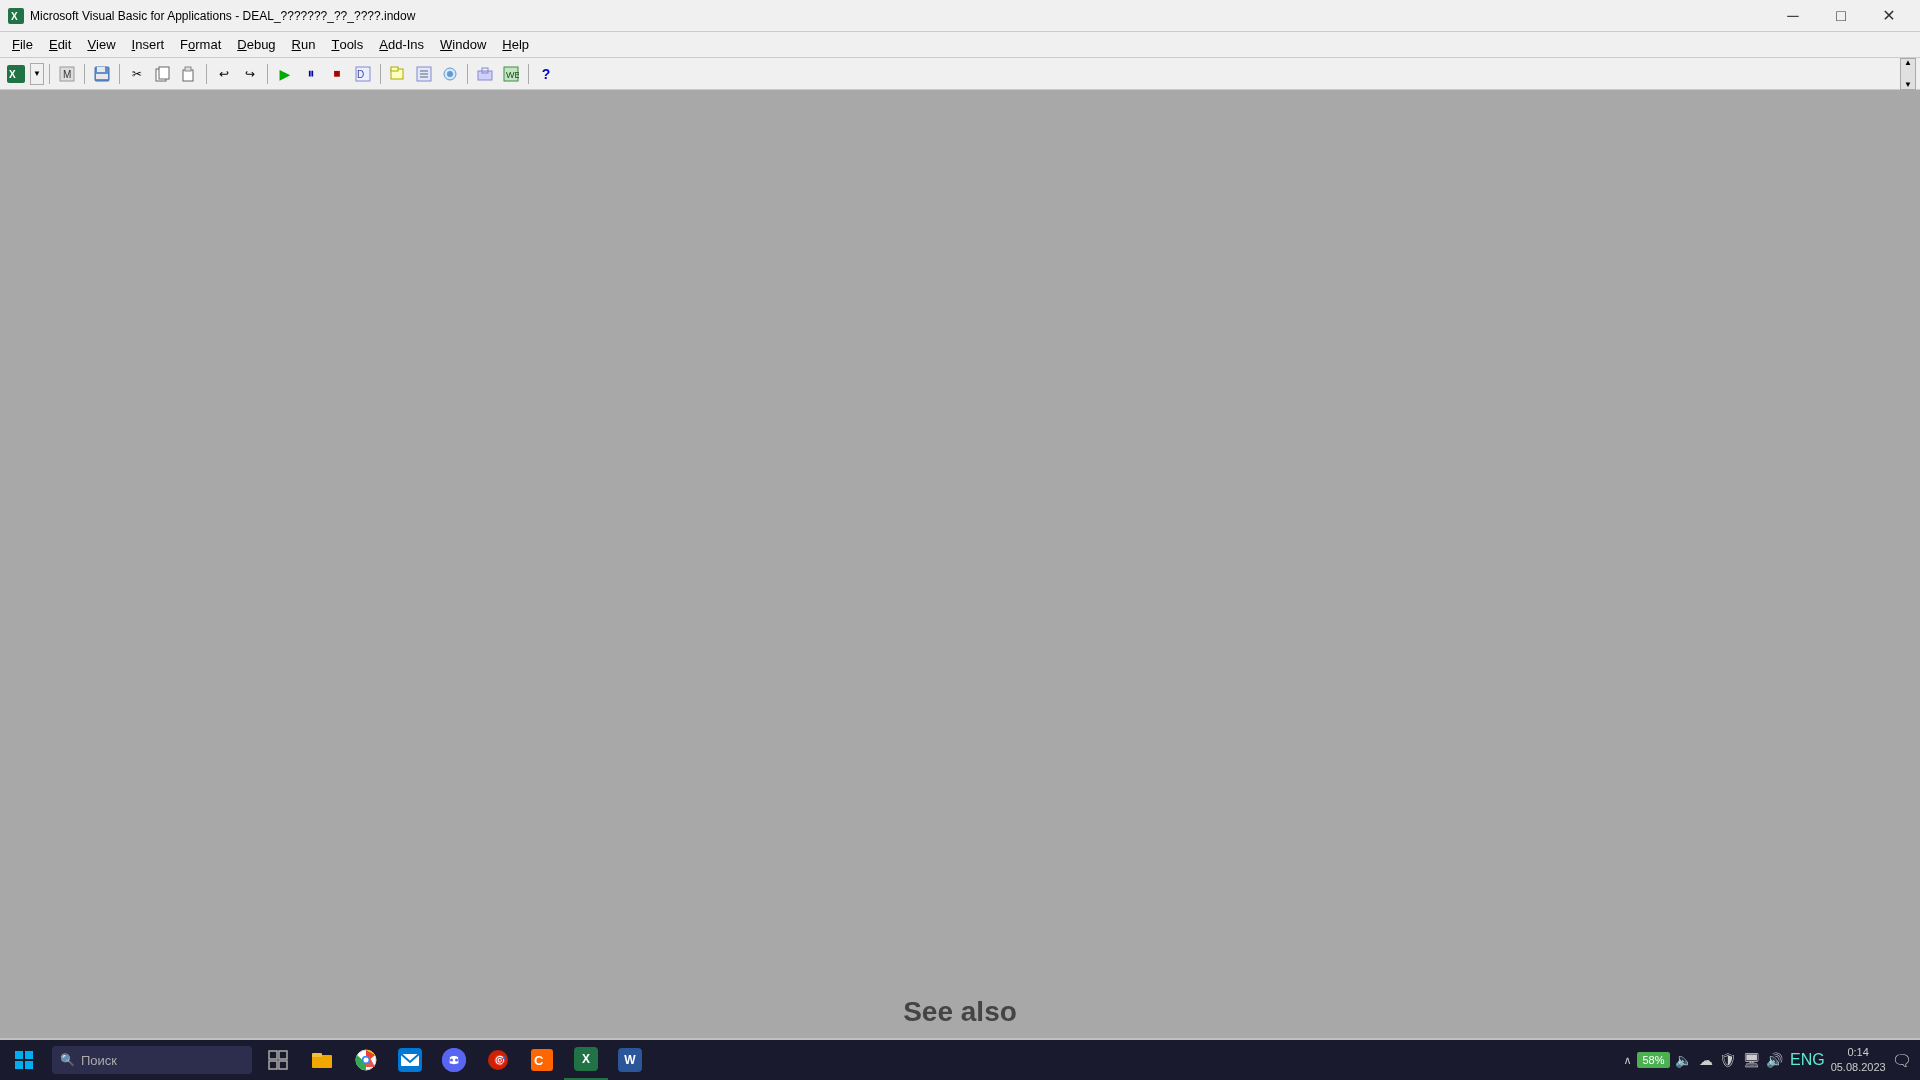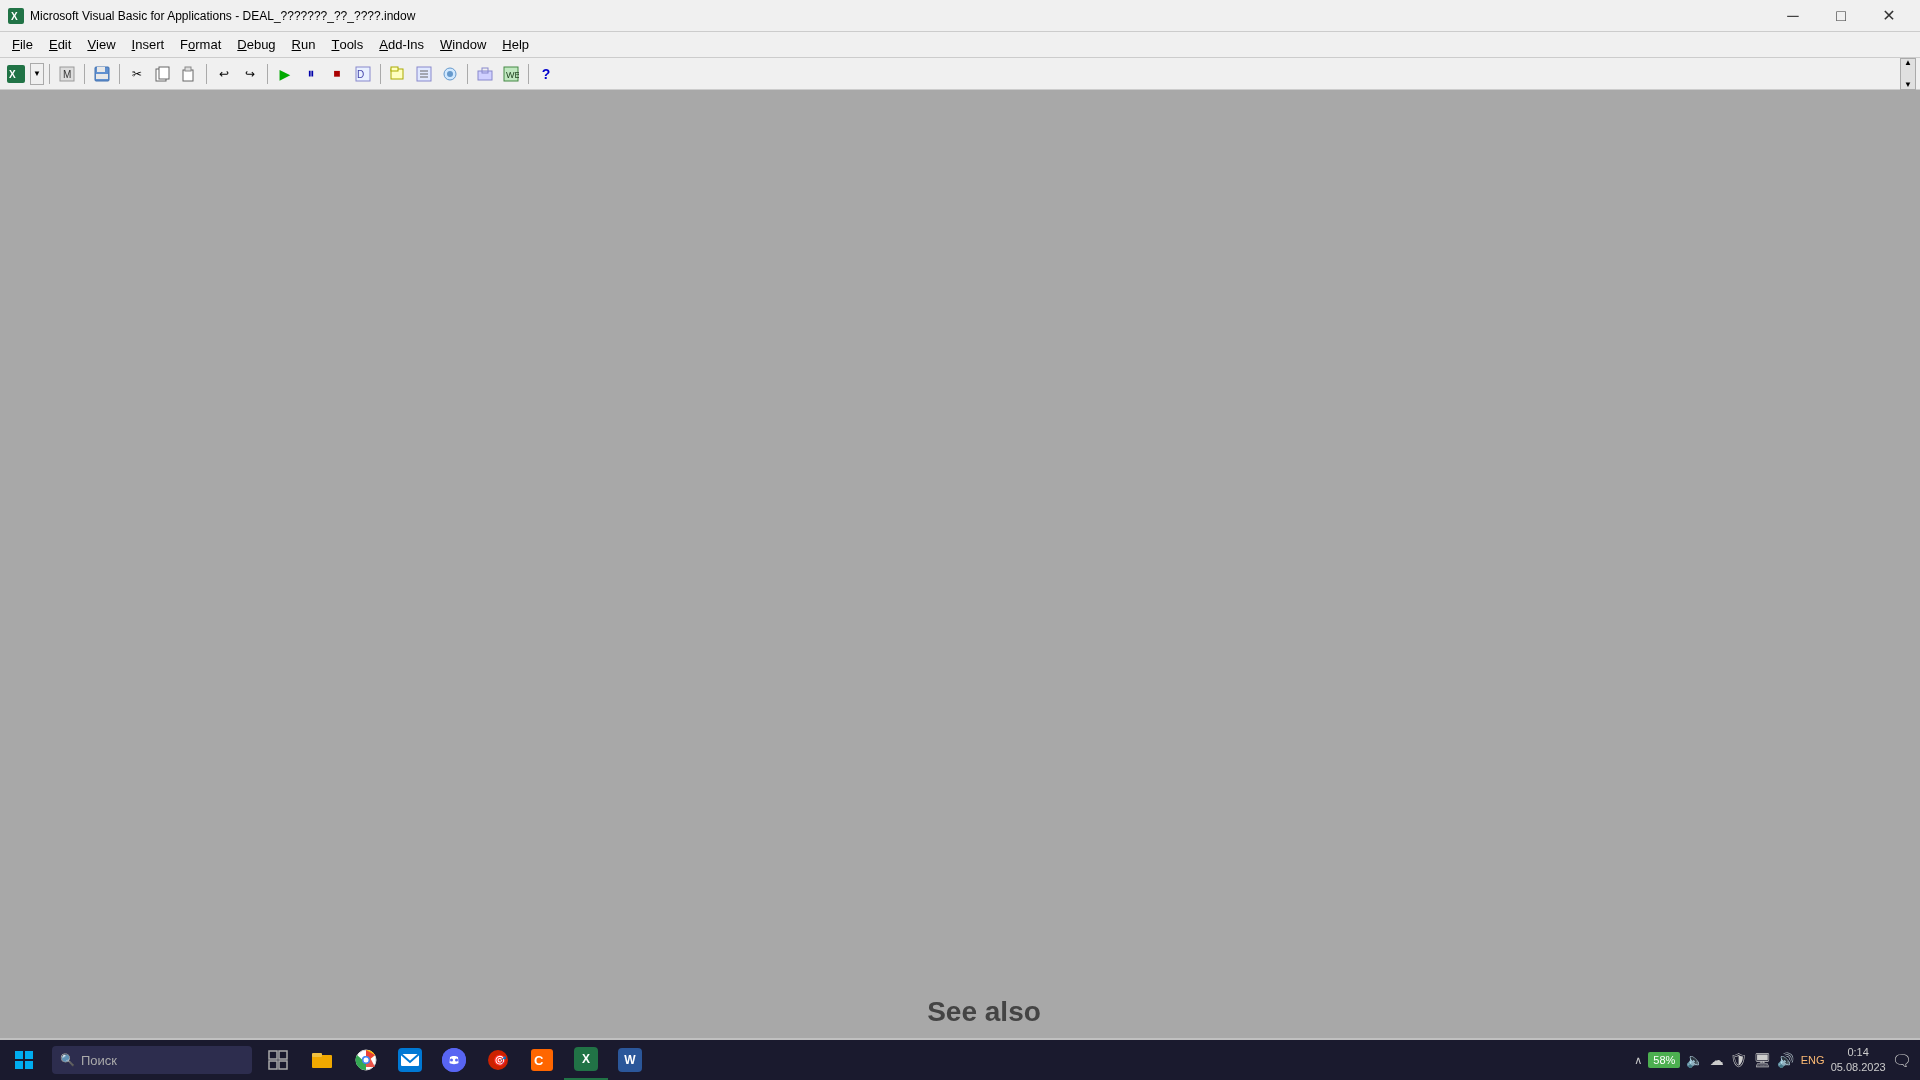--- a/index.html
+++ b/index.html
@@ -168,39 +168,38 @@
       padding: 2px 5px;
       border-radius: 2px;
     }
     .taskbar-time {
       color: #ccc;
       font-size: 11px;
       text-align: center;
       line-height: 1.4;
     }
     .taskbar-lang {
-      color: #fdba74;
-      font-size: 11px;
+      color: #5eead4;
+      font-size: 16px;
     }
     .taskbar-notif {
       color: #ccc;
       font-size: 16px;
       cursor: pointer;
     }
 
     
     .see-also {
       position: absolute;
       bottom: 50px;
       left: 50%;
       transform: translateX(-50%);
       font-size: 28px;
       color: #555;
       font-weight: bold;
-      margin-left: 24px;
     }
 
     
     .excel-icon-bg { background: #217346; color: white; font-size: 12px; font-weight: bold; }
     .word-icon-bg { background: #2b579a; color: white; font-size: 12px; font-weight: bold; }
   </style>
 </head>
 <body>
 
 <div class="title-bar">

